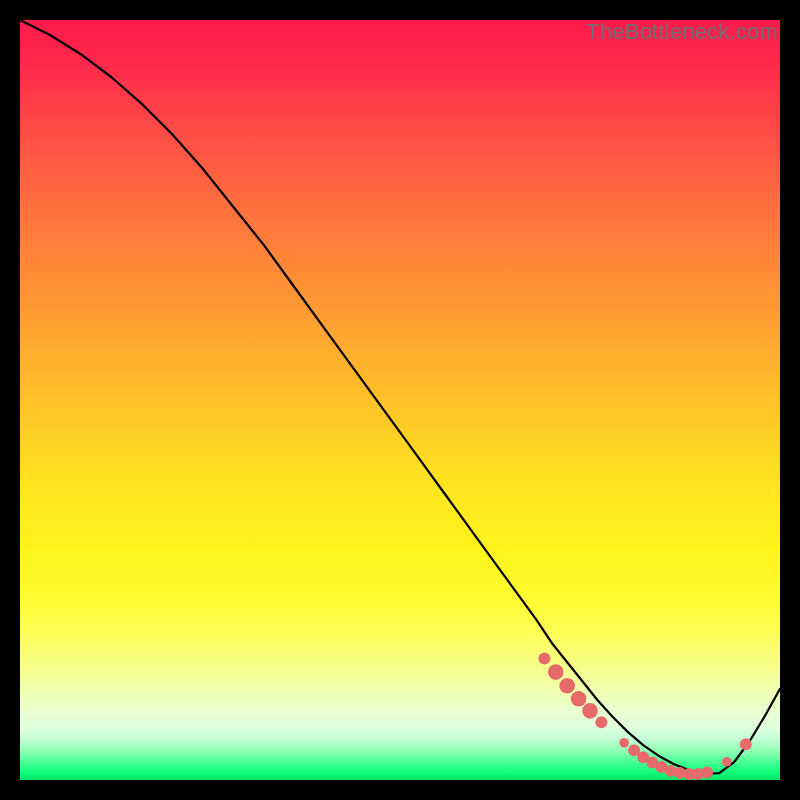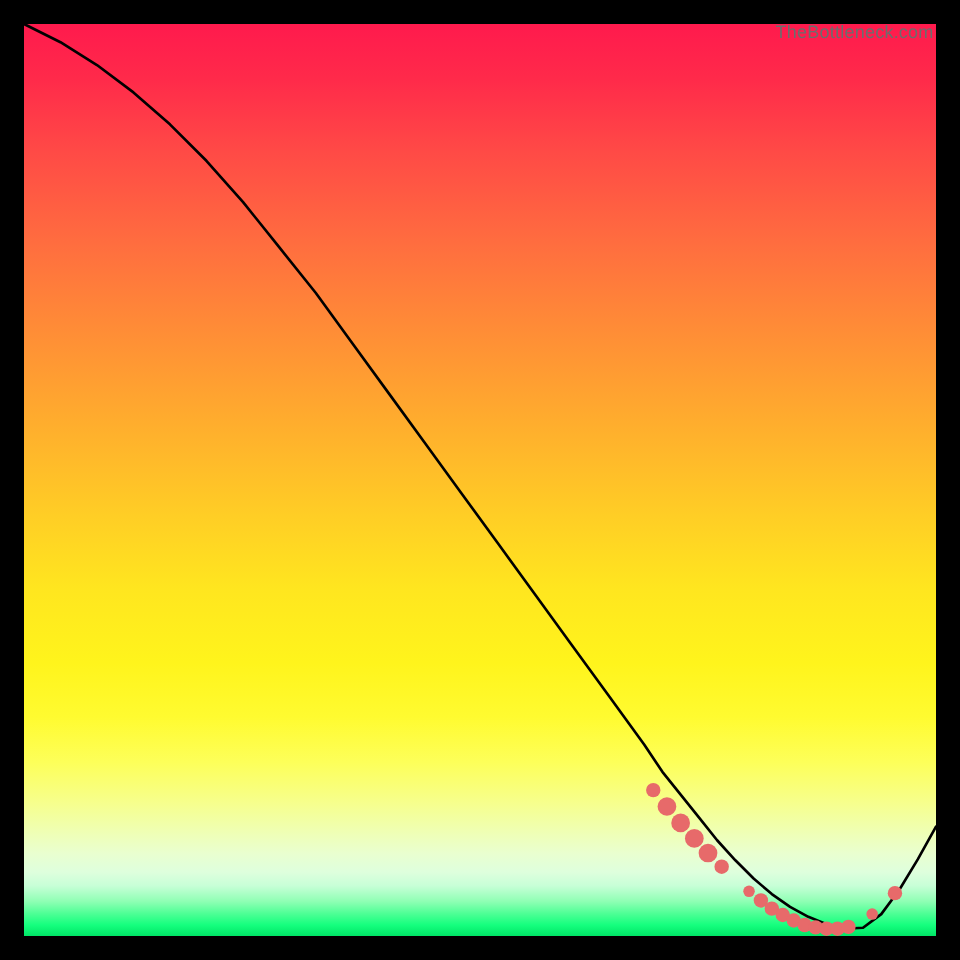--- a/index.html
+++ b/index.html
@@ -45,21 +45,21 @@
       #8fffb4 96.2%,
       #4bff94 97.6%,
       #15ff7e 98.8%,
       #00e566 100%
     );
   }
   .watermark {
     position: absolute;
     top: -1px;
     right: 2px;
-    font-size: 15px;
+    font-size: 22px;
     font-weight: 500;
     color: #6d6d6d;
     letter-spacing: 0.2px;
     white-space: nowrap;
   }
   svg.curve {
     position: absolute;
     left: 0;
     top: 0;
     width: 760px;

